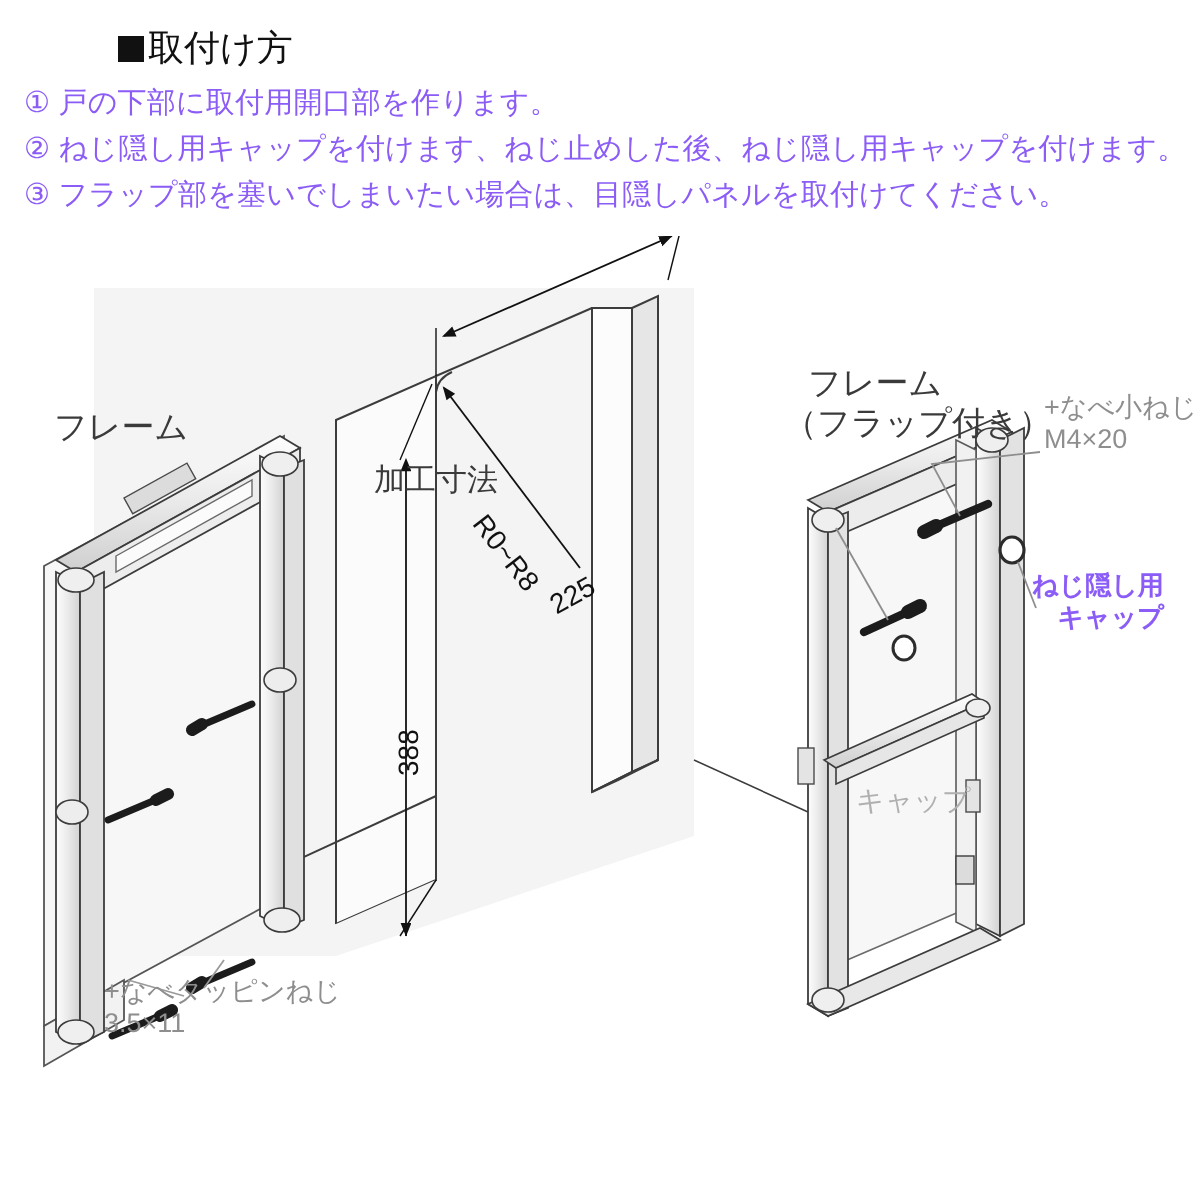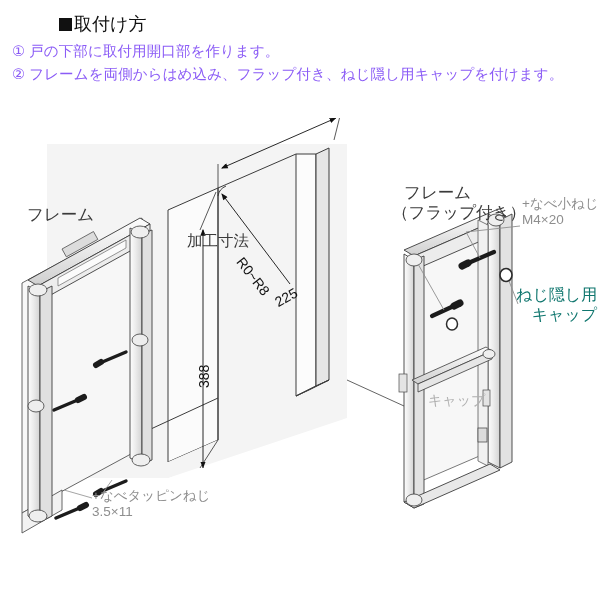--- a/index.html
+++ b/index.html
@@ -92,52 +92,53 @@
   }
   #label-dim-radius {
     left: 246px; top: 136px;
     font-size: 14px; color: #111111;
     transform: rotate(52deg);
     transform-origin: left top;
   }
 
   #label-tapping-screw {
     left: 52px; top: 370px;
-    font-size: 13.5px; color: #8e8e8e; padding-left: 40px;
+    font-size: 13.5px; color: #8e8e8e;
   }
   #label-tapping-screw .size { display: block; }
 
   #label-machine-screw {
     left: 522px; top: 78px;
     font-size: 13.5px; color: #8e8e8e;
   }
   #label-machine-screw .size { display: block; }
 
   #label-screw-cap {
     left: 516px; top: 167px;
-    font-size: 16px; color: #0f766e;
+    font-size: 13px; color: #8b5cf6; font-weight: bold;
   }
   #label-screw-cap .line2 { display: block; text-align: right; }
 
   #label-flap {
     left: 428px; top: 274px;
     font-size: 14px; color: #b0b0b0;
   }
 </style>
 </head>
 <body>
 
 <div id="page">
 
   <div id="header">
     <div id="header-title">
       <span class="bullet-square"></span><span>取付け方</span>
     </div>
     <div class="step-line" id="step-1">① 戸の下部に取付用開口部を作ります。</div>
-    <div class="step-line" id="step-2">② フレームを両側からはめ込み、フラップ付き、ねじ隠し用キャップを付けます。</div>
+    <div class="step-line" id="step-2">② ねじ隠し用キャップを付けます、ねじ止めした後、ねじ隠し用キャップを付けます。</div>
+    <div class="step-line" id="step-3">③ フラップ部を塞いでしまいたい場合は、目隠しパネルを取付けてください。</div>
   </div>
 
   <div id="drawing">
 
     <svg width="600" height="482" viewBox="0 0 600 482">
       <defs>
         <marker id="arrowEnd" markerWidth="9" markerHeight="9" refX="7.2" refY="3" orient="auto">
           <path d="M0,0 L7.5,3 L0,6 z" fill="#111111"></path>
         </marker>
         <marker id="arrowStart" markerWidth="9" markerHeight="9" refX="1.2" refY="3" orient="auto">

